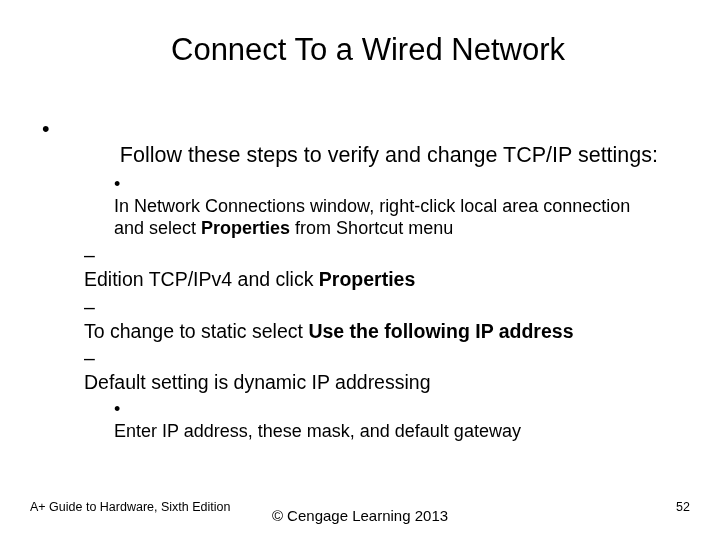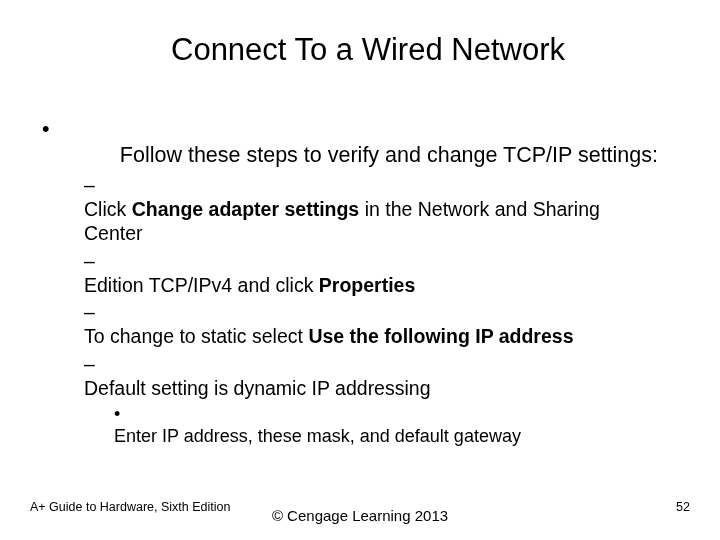--- a/index.html
+++ b/index.html
@@ -52,25 +52,25 @@
 
 <div class="title">Connect To a Wired Network</div>
 
 <div class="content">
 
   <div class="lvl1">
     <span class="bullet">•</span>
     <span class="txt">Follow these steps to verify and change TCP/IP settings:</span>
   </div>
 
-  <div class="lvl2">
-    <span class="bullet">–</span>
-    <span class="txt"><span>Click </span><b>Change adapter settings</b><span> in the Network and Sharing Center</span></span>
+
+  <div class="lvl3">
+    <span class="bullet">•</span>
+    <span class="txt"><span>In Network Connections window, right-click local area connection and select </span><b>Properties</b><span> from Shortcut menu</span></span>
   </div>
-
 
   <div class="lvl2">
     <span class="bullet">–</span>
     <span class="txt"><span>Edition TCP/IPv4 and click </span><b>Properties</b></span>
   </div>
 
   <div class="lvl2">
     <span class="bullet">–</span>
     <span class="txt"><span>To change to static select </span><b>Use the following IP address</b></span>
   </div>

